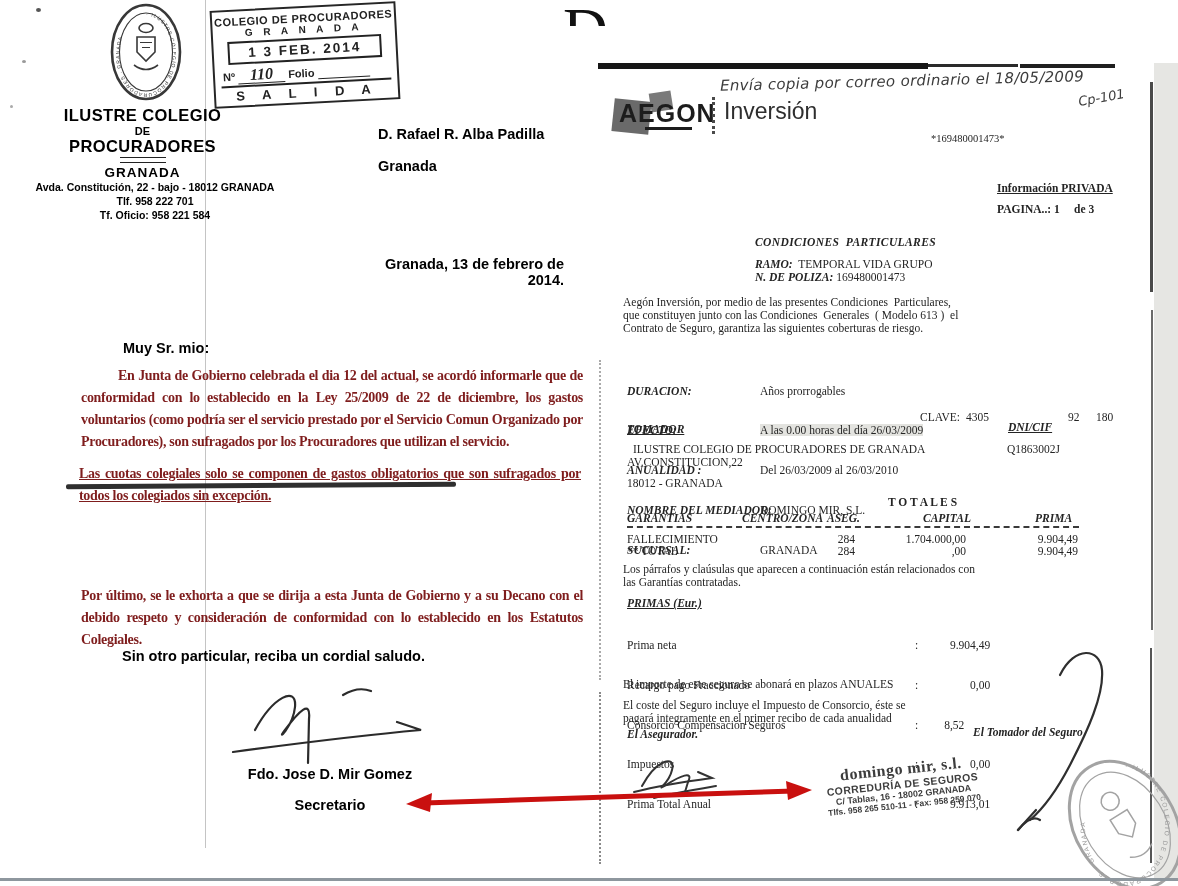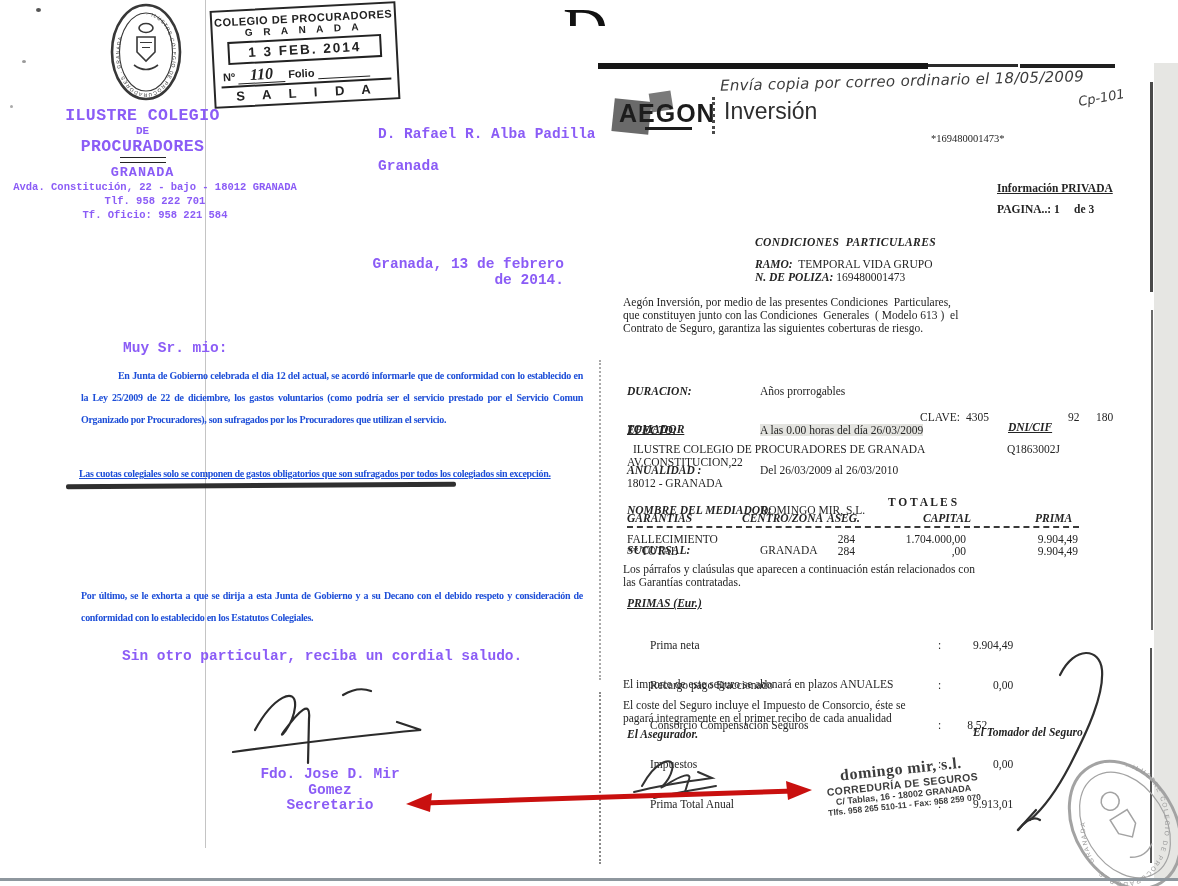--- a/index.html
+++ b/index.html
@@ -1,22 +1,22 @@
 <!DOCTYPE html>
 <html><head>
 <meta charset="utf-8">
 <style>
   html,body{margin:0;padding:0;background:#fff;}
   #root{position:relative;width:1178px;height:886px;background:#ffffff;overflow:hidden;
         font-family:"Liberation Sans",sans-serif;}
   .abs{position:absolute;}
   
-  .ser{font-family:Liberation Mono, monospace;font-weight:bold;color:#8b5cf6;}
-  .body-p{font-family:"Liberation Serif",serif;font-weight:bold;color:#1d4ed8;
-          font-size:10px;line-height:22px;letter-spacing:-0.3px;text-align:justify;width:502px;}
+  .ser{font-family:Liberation Sans, sans-serif;font-weight:bold;color:#000000;}
+  .body-p{font-family:"Liberation Serif",serif;font-weight:bold;color:#7f1d1d;
+          font-size:14px;line-height:22px;letter-spacing:-0.3px;text-align:justify;width:502px;}
   .u{text-decoration:underline;}
   
   .mono{font-family:Liberation Serif, serif;font-size:11.5px;
         line-height:13px;color:#242424;white-space:pre;}
   .mb{font-weight:bold;}
   .mi{font-style:italic;}
   pre.mono{margin:0;}
   .hl{background:#e3e3df;}
   .dashline{border-top:2px dashed #3a3a3a;height:0;}
   .stampbox{border:2.5px solid #262626;transform:rotate(-3deg);text-align:center;color:#222;}
@@ -184,21 +184,21 @@
   <div class="abs mono" style="left:1000px;top:533px;width:78px;text-align:right;">9.904,49</div>
   <div class="abs mono" style="left:627px;top:545px;">** TOTAL</div>
   <div class="abs mono" style="left:815px;top:545px;width:40px;text-align:right;">284</div>
   <div class="abs mono" style="left:850px;top:545px;width:116px;text-align:right;">,00</div>
   <div class="abs mono" style="left:1000px;top:545px;width:78px;text-align:right;">9.904,49</div>
 
   <pre class="abs mono" style="left:623px;top:563px;">Los párrafos y claúsulas que aparecen a continuación están relacionados con
 las Garantías contratadas.</pre>
 
   <div class="abs mono mb mi u" style="left:627px;top:597px;">PRIMAS (Eur.)</div>
-  <div class="abs mono" style="left:627px;top:613px;line-height:13.2px;margin-left:23px;">
+  <div class="abs mono" style="left:627px;top:613px;line-height:13.2px;">
     <div><span style="display:inline-block;width:288px;">Prima neta</span><span>:</span><span style="display:inline-block;width:72px;text-align:right;">9.904,49</span></div>
     <div><span style="display:inline-block;width:288px;">Recargo pago Fraccionado</span><span>:</span><span style="display:inline-block;width:72px;text-align:right;">0,00</span></div>
     <div><span style="display:inline-block;width:288px;">Consorcio Compensación Seguros</span><span>:</span><span style="display:inline-block;width:72px;text-align:center;">8,52</span></div>
     <div><span style="display:inline-block;width:288px;">Impuestos</span><span>:</span><span style="display:inline-block;width:72px;text-align:right;">0,00</span></div>
     <div><span style="display:inline-block;width:288px;">Prima Total Anual</span><span>:</span><span style="display:inline-block;width:72px;text-align:right;">9.913,01</span></div>
   </div>
 
   <div class="abs mono" style="left:623px;top:678px;">El importe de este seguro se abonará en plazos ANUALES</div>
   <pre class="abs mono" style="left:623px;top:699px;">El coste del Seguro incluye el Impuesto de Consorcio, éste se
 pagará integramente en el primer recibo de cada anualidad</pre>

